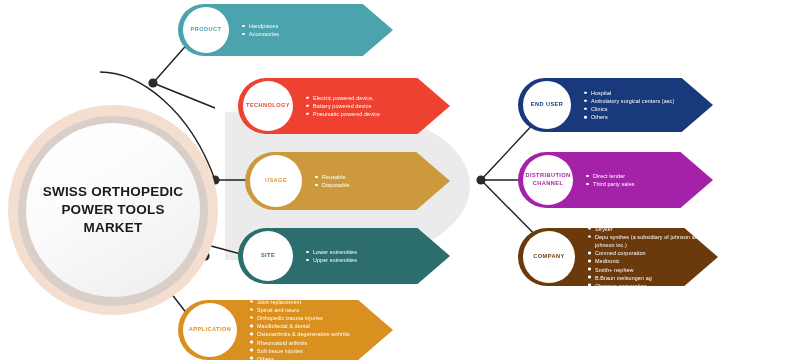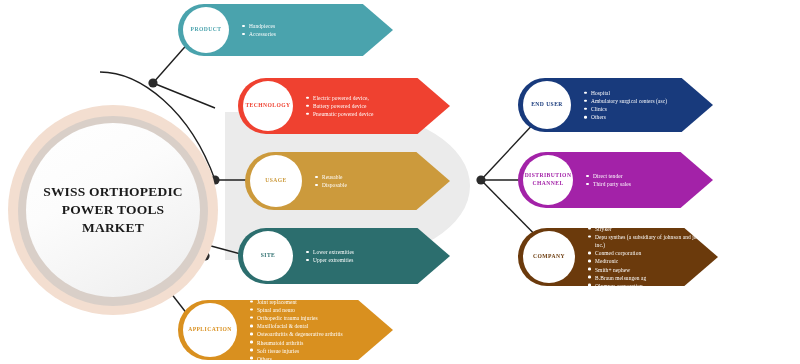--- a/index.html
+++ b/index.html
@@ -2,21 +2,21 @@
 <html><head>
 <meta charset="utf-8">
 <style>
   * { box-sizing: border-box; margin: 0; padding: 0; }
   html, body {
     width: 800px; height: 364px;
     background: #ffffff;
     font-family: "Liberation Sans", sans-serif;
     overflow: hidden;
   }
-  #canvas { position: relative; width: 716px; height: 364px; font-family: Liberation Serif, serif; }
+  #canvas { position: relative; width: 716px; height: 364px; }
 
   
   .gray-blob {
     position: absolute;
     left: 225px; top: 112px;
     width: 245px; height: 148px;
     background: #ebebeb;
     border-radius: 0 120px 120px 0 / 0 74px 74px 0;
   }
   .gray-blob.b2 {

